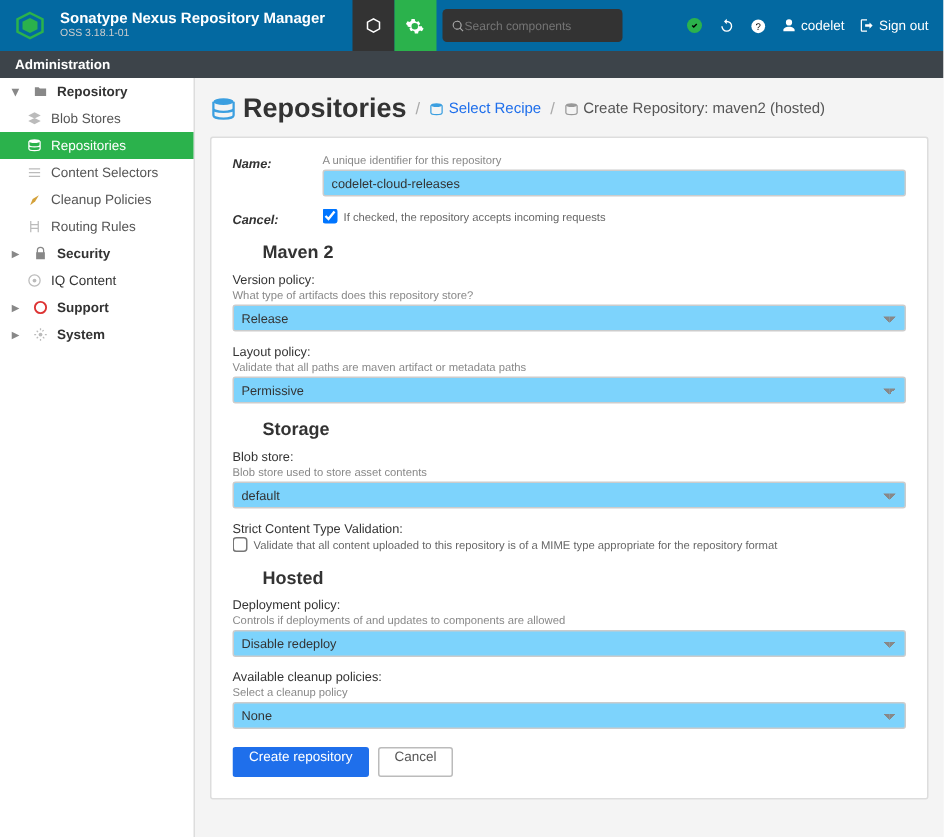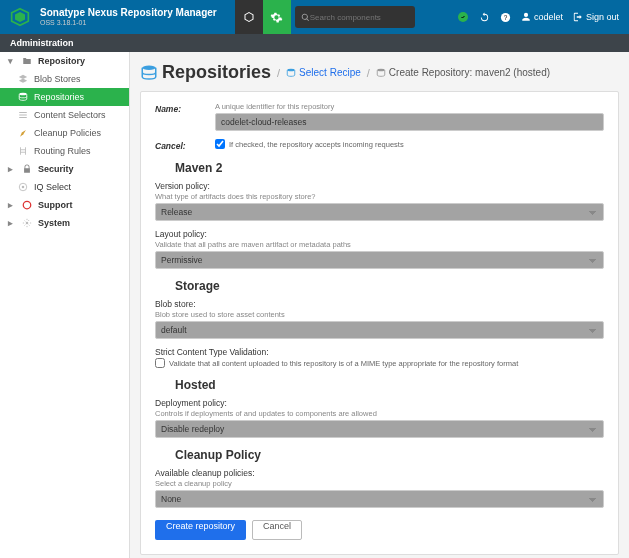--- a/index.html
+++ b/index.html
@@ -33,21 +33,21 @@
   .crumb { display: flex; align-items: center; gap: 6px; font-size: 11px; margin: 4px 0 8px 0; }
   .crumb .big { font-size: 18px; font-weight: 600; color: #333; display: flex; align-items: center; gap: 4px; }
   .crumb .sep { color: #aaa; }
   .crumb .link { color: #1f6feb; font-size: 10px; display: flex; align-items: center; gap: 3px; }
   .crumb .curr { color: #555; font-size: 10px; display: flex; align-items: center; gap: 3px; }
   .panel { background: #fff; border: 1px solid #ddd; border-radius: 2px; padding: 10px 14px 14px 14px; }
   .row { display: flex; align-items: flex-start; margin-bottom: 8px; }
   .row .lbl { width: 60px; font-size: 8.5px; font-weight: 700; color: #333; padding-top: 2px; font-style: italic; }
   .row .val { flex: 1; }
   .hint { font-size: 7.5px; color: #888; margin-bottom: 2px; }
-  input.text, select.sel { width: 100%; border: 1px solid #ccc; border-radius: 2px; height: 18px; font-size: 8.5px; padding: 0 5px; background: #a3a3a3; color: #333; }
+  input.text, select.sel { width: 100%; border: 1px solid #ccc; border-radius: 2px; height: 18px; font-size: 8.5px; padding: 0 5px; background: #7dd3fc; color: #333; }
   select.sel { appearance: none; background-image: linear-gradient(45deg, transparent 50%, #888 50%), linear-gradient(135deg, #888 50%, transparent 50%); background-position: calc(100% - 10px) 7px, calc(100% - 6px) 7px; background-size: 4px 4px, 4px 4px; background-repeat: no-repeat; }
   h3.sec { font-size: 12px; font-weight: 700; color: #333; margin: 10px 0 6px 0; padding-left: 20px; }
   .field { margin-bottom: 8px; }
   .field .flabel { font-size: 8.5px; font-weight: 400; color: #333; margin-bottom: 1px; }
   .chk-row { display: flex; align-items: flex-end; gap: 4px; }
   .chk-row input { width: 10px; height: 10px; }
   .chk-row span { font-size: 7.5px; color: #666; }
   .btn-row { display: flex; gap: 6px; margin-top: 12px; }
   .btn { height: 20px; padding: 0 10px; border-radius: 2px; font-size: 9px; cursor: pointer; display: flex; align-items: flex-start; border: 1px solid transparent; }
   .btn.primary { background: #1f6feb; color: #fff; }
@@ -185,21 +185,21 @@
       </span>
       <span>Security</span>
     </div>
     <div class="sb-item sb-top" style="padding-left:18px;font-weight:400;">
       <span class="sb-icon">
         <svg width="10" height="10" viewBox="0 0 24 24" fill="#bbb">
             <circle cx="12" cy="12" r="9" fill="none" stroke="#bbb" stroke-width="2"></circle>
             <circle cx="12" cy="12" r="3"></circle>
           </svg>
       </span>
-      <span>IQ Select</span>
+      <span>IQ Content</span>
     </div>
     <div class="sb-item sb-top">
       <span class="caret">▸</span>
       <span class="sb-icon">
         <svg width="10" height="10" viewBox="0 0 24 24" fill="#d33">
             <circle cx="12" cy="12" r="9" fill="none" stroke="#d33" stroke-width="3"></circle>
           </svg>
       </span>
       <span>Support</span>
     </div>
@@ -287,21 +287,20 @@
         </div>
       </div>
 
       <h3 class="sec">Hosted</h3>
       <div class="field">
         <div class="flabel">Deployment policy:</div>
         <div class="hint">Controls if deployments of and updates to components are allowed</div>
         <select class="sel"><option>Disable redeploy</option></select>
       </div>
 
-      <h3 class="sec">Cleanup Policy</h3>
       <div class="field">
         <div class="flabel">Available cleanup policies:</div>
         <div class="hint">Select a cleanup policy</div>
         <select class="sel"><option>None</option></select>
       </div>
 
       <div class="btn-row">
         <div class="btn primary">
               <span>Create repository</span>
             </div>

